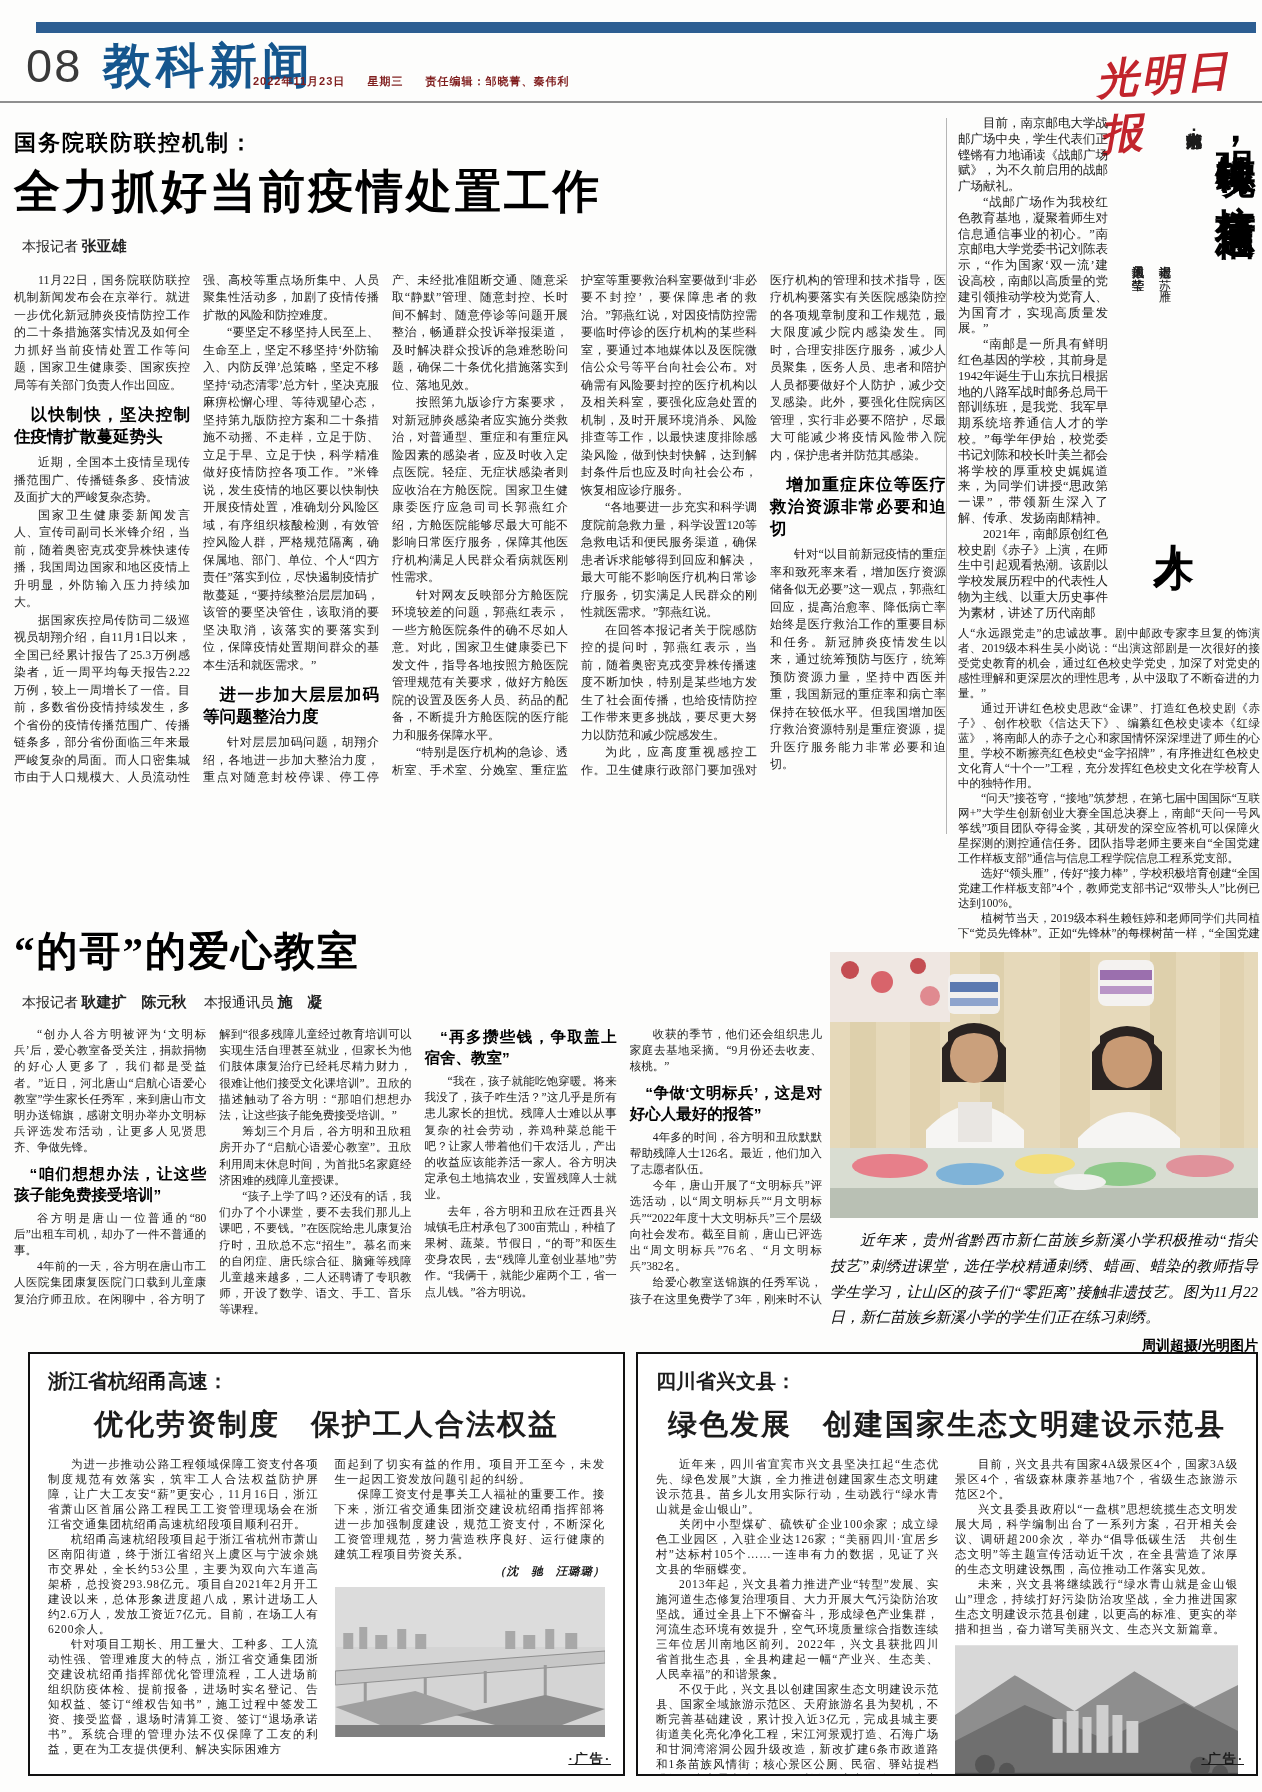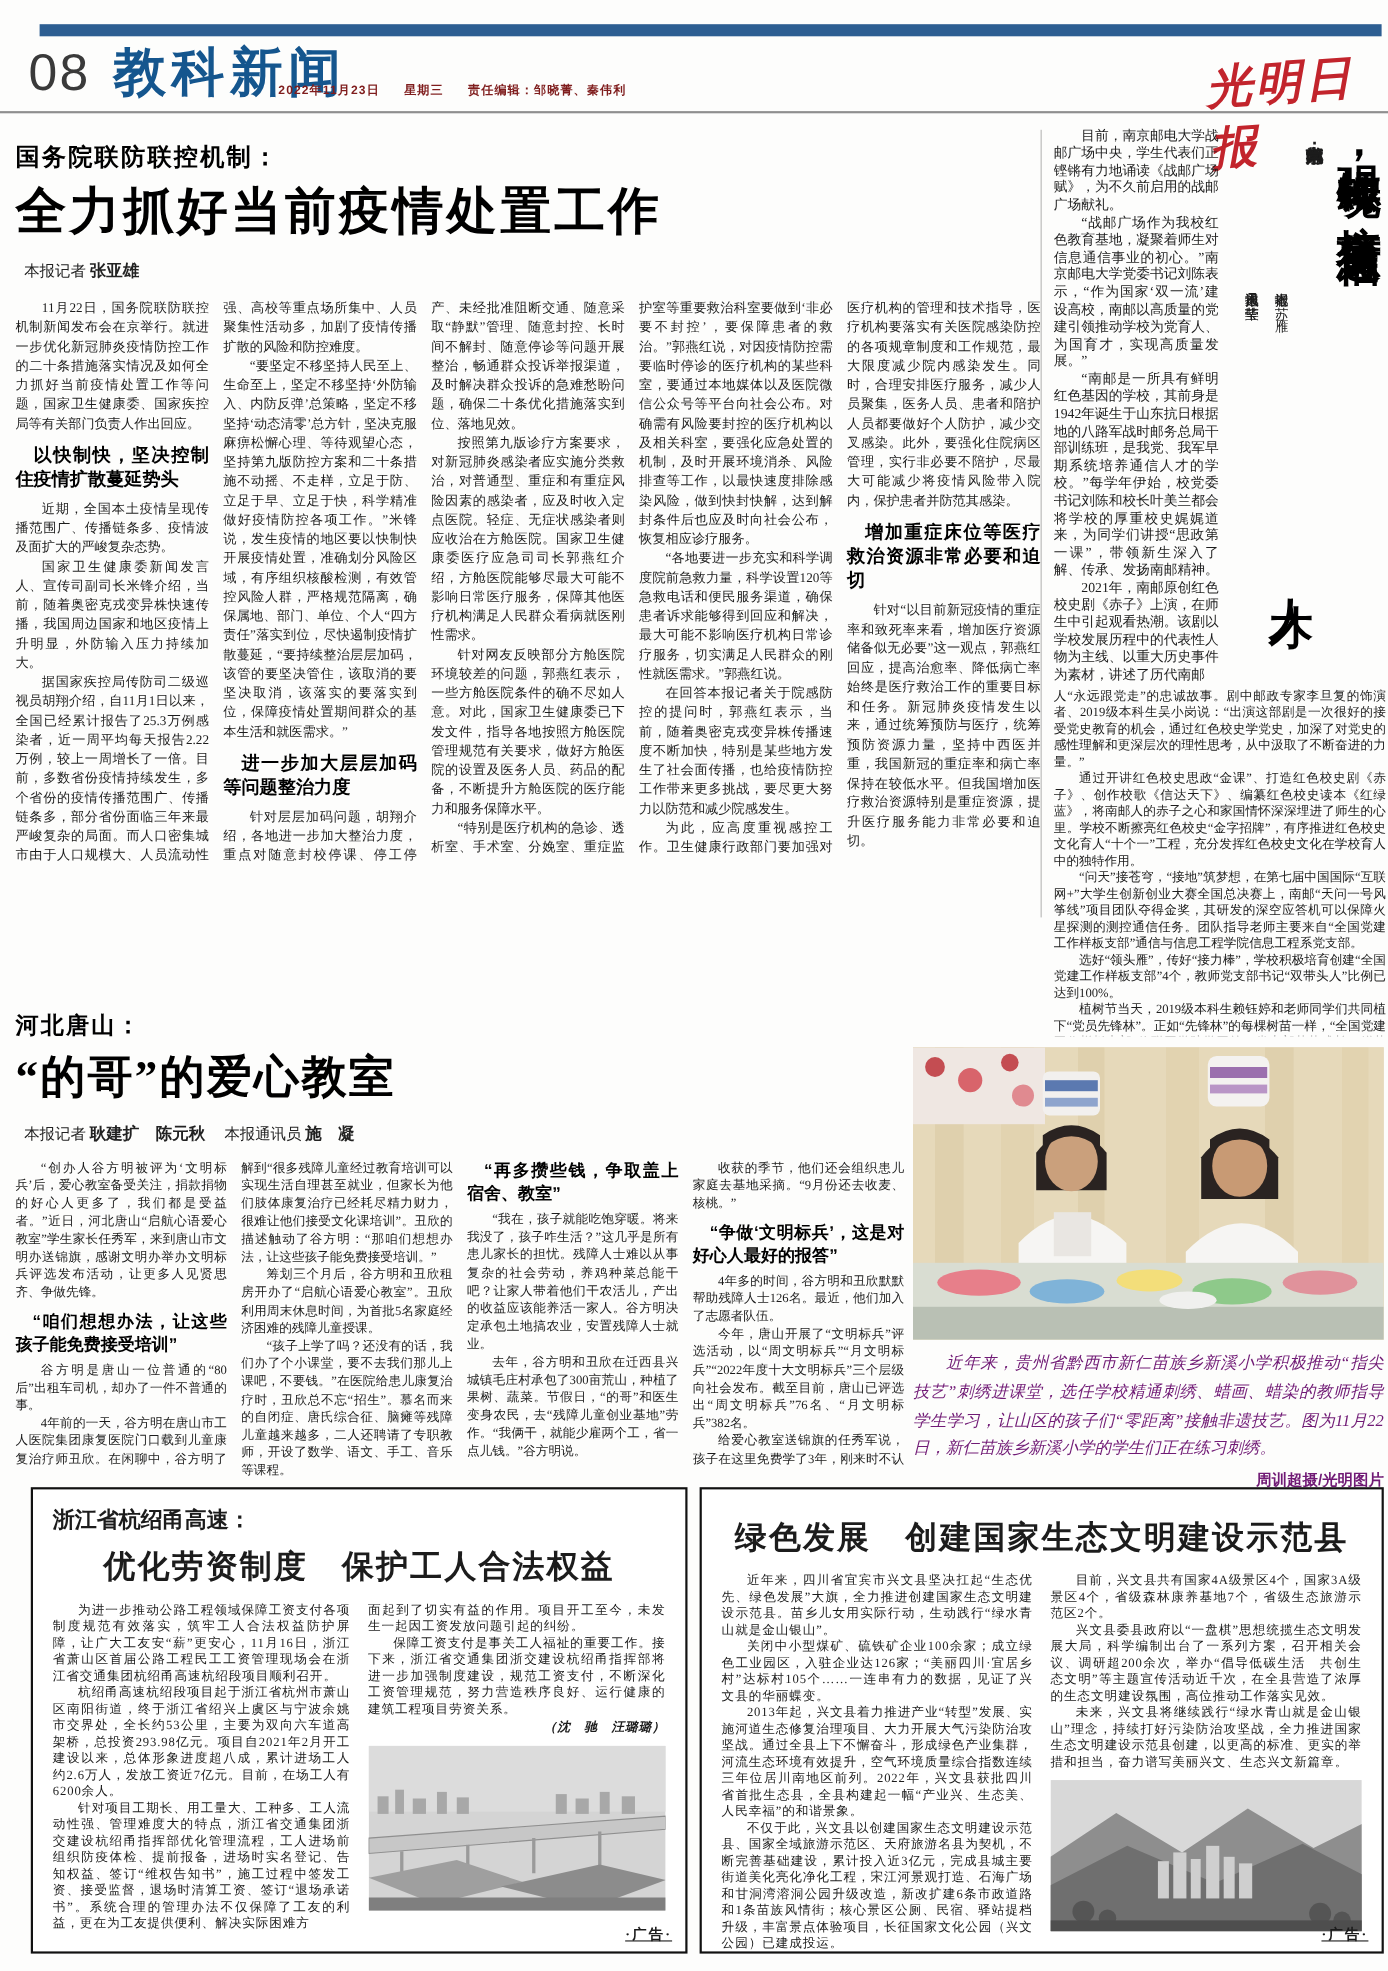--- a/index.html
+++ b/index.html
@@ -54,21 +54,21 @@
             font-size:16px;font-weight:bold;font-family:"Liberation Sans","DejaVu Sans",sans-serif;}
   .vhead-byline{position:absolute;left:10px;top:142px;width:56px;height:260px;writing-mode:vertical-rl;
             font-size:12.5px;line-height:27px;}
   .vhead-byline span{display:block;}
   .vhead-l2{position:absolute;left:34px;top:398px;height:110px;writing-mode:vertical-rl;
             font-size:40px;font-weight:bold;letter-spacing:6px;color:#000;}
 
   
   .photo-box{position:absolute;left:830px;top:952px;width:428px;height:266px;overflow:hidden;background:#e4d8bc;}
   .photo-caption{position:absolute;left:830px;top:1228px;width:428px;font-size:15px;line-height:1.72;
-            font-style:italic;text-align:justify;text-indent:2em;color:#701a75;}
+            font-style:italic;text-align:justify;text-indent:2em;color:#000000;}
   .photo-credit{font-style:normal;font-weight:bold;text-align:right;text-indent:0;margin-top:2px;
             font-family:"Liberation Sans","DejaVu Sans",sans-serif;font-size:14px;}
 
   
   .mid-art{position:absolute;left:14px;top:918px;width:808px;}
   .mid-kicker{font-size:21px;font-weight:bold;letter-spacing:2px;color:#000;}
   .mid-headline{font-size:41px;font-weight:bold;letter-spacing:2px;margin-top:6px;color:#000;}
   .mid-byline{margin-top:14px;margin-left:8px;}
   #mid-body{margin-top:14px;height:294px;column-count:4;column-gap:13px;
             font-size:11.5px;line-height:16.2px;overflow:hidden;}
@@ -209,21 +209,20 @@
         <ellipse cx="250" cy="230" rx="26" ry="8" fill="#f0f0ee"></ellipse>
       </g>
     </svg>
   </div>
   <div class="photo-caption">
     <span>近年来，贵州省黔西市新仁苗族乡新溪小学积极推动“指尖技艺”刺绣进课堂，选任学校精通刺绣、蜡画、蜡染的教师指导学生学习，让山区的孩子们“零距离”接触非遗技艺。图为11月22日，新仁苗族乡新溪小学的学生们正在练习刺绣。</span>
     <div class="photo-credit">周训超摄/光明图片</div>
   </div>
 
   <div class="mid-art">
-    <div class="mid-kicker sans">河北唐山：</div>
     <div class="mid-headline">“的哥”的爱心教室</div>
     <div class="mid-byline byline">
       <span>本报记者</span>
       <b>耿建扩　陈元秋</b>
       <span style="margin-left:14px">本报通讯员</span>
       <b>施　凝</b>
     </div>
     <div id="mid-body" class="art-body">
         <div class="blk-p">“创办人谷方明被评为‘文明标兵’后，爱心教室备受关注，捐款捐物的好心人更多了，我们都是受益者。”近日，河北唐山“启航心语爱心教室”学生家长任秀军，来到唐山市文明办送锦旗，感谢文明办举办文明标兵评选发布活动，让更多人见贤思齐、争做先锋。</div>
         <div class="blk-h">“咱们想想办法，让这些孩子能免费接受培训”</div>
@@ -283,20 +282,21 @@
               <path d="M120 128 L210 108 L270 122 L200 148 Z" fill="#8c8c8c"></path>
             </g>
           <rect y="138" width="270" height="12" fill="#7f7f7f"></rect>
         </svg>
       </div>
     </div>
     <div class="ad-mark">·广告·</div>
   </div>
 
   <div class="ad-box ad-right">
+    <div class="ad-kicker">四川省兴文县：</div>
     <div class="ad-headline">绿色发展　创建国家生态文明建设示范县</div>
     <div class="ad-cols">
       <div class="ad-col">
           <div class="blk-p">近年来，四川省宜宾市兴文县坚决扛起“生态优先、绿色发展”大旗，全力推进创建国家生态文明建设示范县。苗乡儿女用实际行动，生动践行“绿水青山就是金山银山”。</div>
           <div class="blk-p">关闭中小型煤矿、硫铁矿企业100余家；成立绿色工业园区，入驻企业达126家；“美丽四川·宜居乡村”达标村105个……一连串有力的数据，见证了兴文县的华丽蝶变。</div>
           <div class="blk-p">2013年起，兴文县着力推进产业“转型”发展、实施河道生态修复治理项目、大力开展大气污染防治攻坚战。通过全县上下不懈奋斗，形成绿色产业集群，河流生态环境有效提升，空气环境质量综合指数连续三年位居川南地区前列。2022年，兴文县获批四川省首批生态县，全县构建起一幅“产业兴、生态美、人民幸福”的和谐景象。</div>
           <div class="blk-p">不仅于此，兴文县以创建国家生态文明建设示范县、国家全域旅游示范区、天府旅游名县为契机，不断完善基础建设，累计投入近3亿元，完成县城主要街道美化亮化净化工程，宋江河景观打造、石海广场和甘洞湾溶洞公园升级改造，新改扩建6条市政道路和1条苗族风情街；核心景区公厕、民宿、驿站提档升级，丰富景点体验项目，长征国家文化公园（兴文公园）已建成投运。</div>
         </div>
       <div class="ad-col">
         <div>

